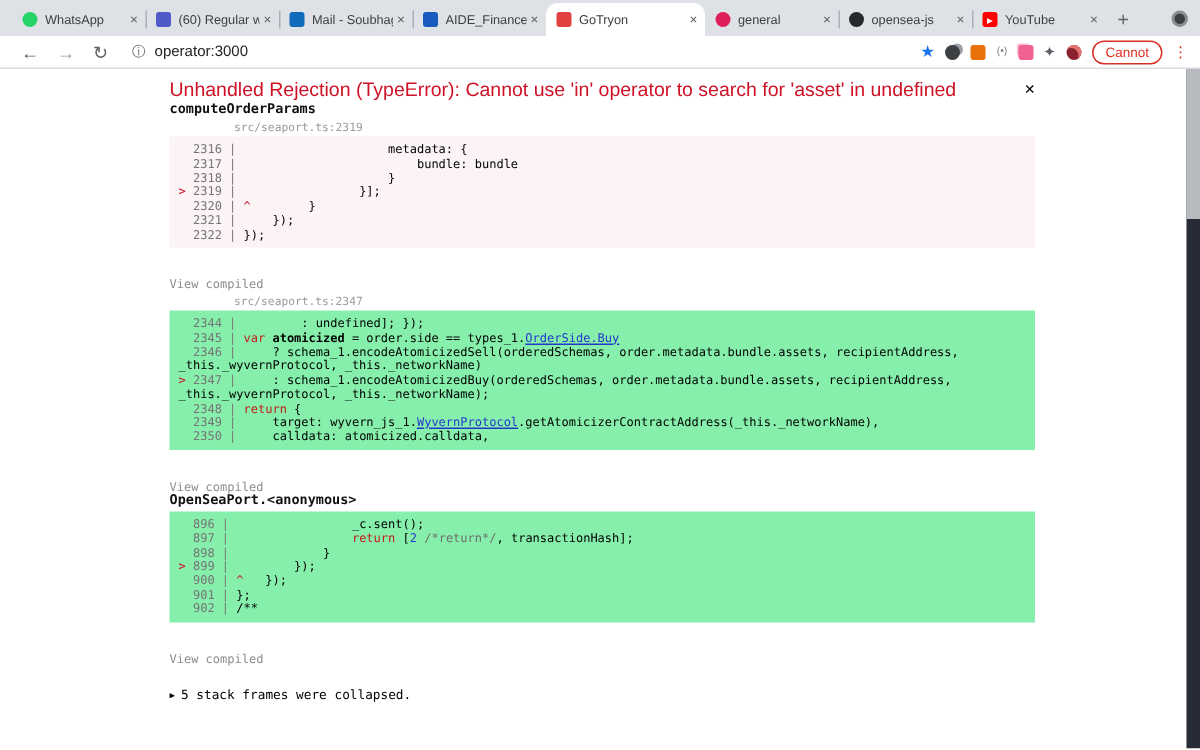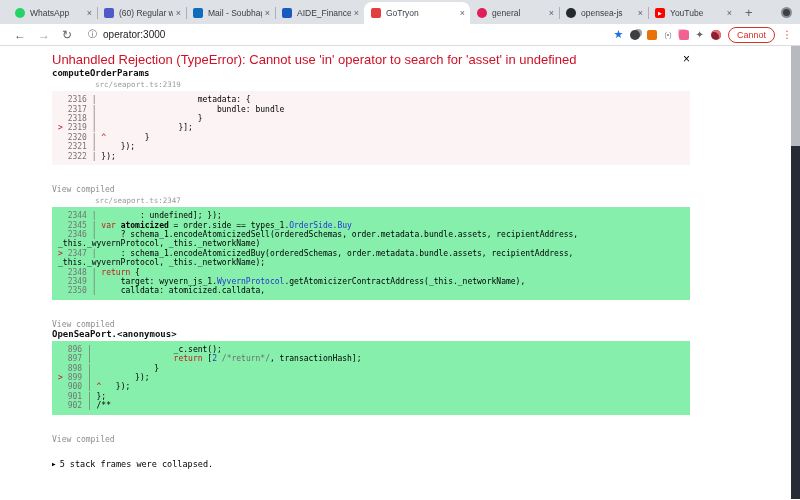--- a/index.html
+++ b/index.html
@@ -40,40 +40,40 @@
   .ext.avatar { background:#8c2230; border-radius:50%; box-shadow:inset -2px 2px 0 #e57373; }
   .update { border:1px solid #d93025; color:#d93025; border-radius:9px; font-size:9px;
     padding:2px 8px; cursor:pointer; }
   .menu3 { color:#d93025; font-size:10px; letter-spacing:0; cursor:pointer; }
 
   
   .content { position:relative; height:453px; background:#fff; overflow:hidden; }
   .pagescroll { position:absolute; right:0; top:0; bottom:0; width:9px; background:#262b36; }
   .pagescroll .thumb { position:absolute; top:0; left:0; right:0; height:100px; background:#b7bbbf; cursor:pointer; }
 
-  .overlay { padding:6px 110px 0 52px; }
+  .overlay { padding:6px 110px 0 113px; }
   .ovl-head { display:flex; align-items:flex-start; }
   .ovl-title { color:#ce1126; font-size:13px; line-height:1.25; flex:1; }
   .ovl-close { color:#000; font-size:12px; cursor:pointer; padding-left:10px; }
 
   .mono, .fn, .src, .code, .view-compiled, .collapsed { font-family:"DejaVu Sans Mono","Liberation Mono",monospace; }
   .fn { font-size:9px; font-weight:bold; color:#111; }
   .src { margin-top:2px; font-size:7.5px; color:#9b9b9b;margin-left:43px; }
   .code { margin-top:2px; padding:4px 6px; font-size:8px; line-height:9.4px;
     white-space:pre-wrap; word-wrap:break-word; }
   .code.error { background:#fcf3f4; }
   .code.warn  { background:#86efac; }
   .view-compiled { margin-top:20px; font-size:8px; color:#8a8e91; cursor:pointer; }
   .collapsed { margin-top:15px; font-size:8.5px; color:#000; cursor:pointer; }
   .collapsed .tri { font-size:6px; vertical-align:1px; margin-right:4px; }
 
   .gut { color:#757575; }
   .tk-m { color:#ce1126; }
   .tk-k { color:#c41a16; }
-  .tk-u { color:#2438cc; }
+  .tk-u { color:#2438cc;text-decoration:underline; }
   .tk-n { color:#2438cc; }
   .tk-c { color:#6e6e6e; }
   .tk-b { font-weight:bold; }
 </style>
 </head>
 <body>
 
 <div class="tabstrip">
 
   <div class="tab">

